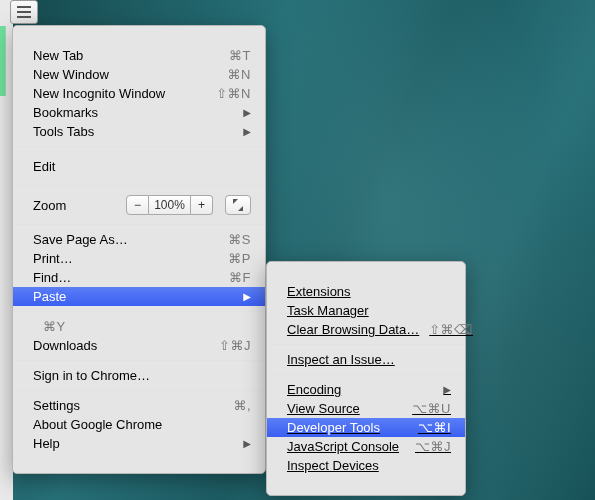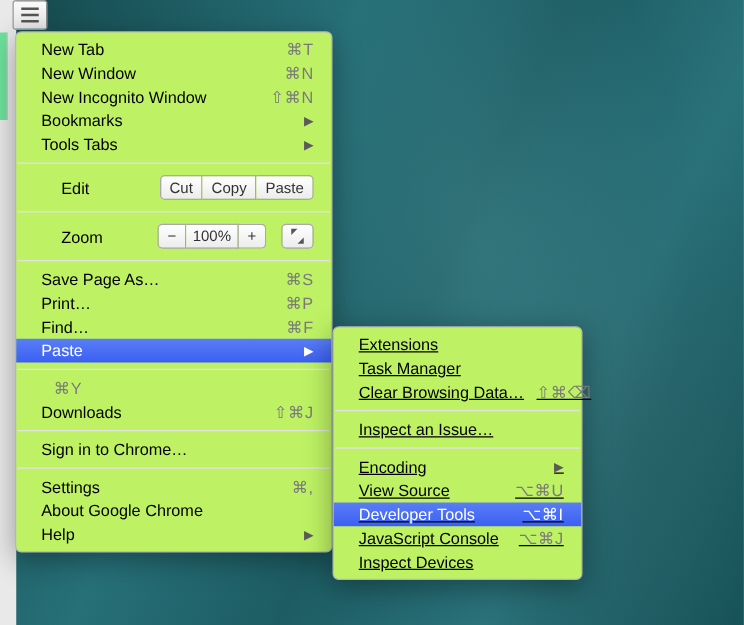--- a/index.html
+++ b/index.html
@@ -36,25 +36,25 @@
     border-radius: 3px;
     display: flex; align-items: center; justify-content: center;
     flex-direction: column; gap: 3px;
     padding: 5px 6px;
   }
   .hamburger-btn span {
     display: block; width: 14px; height: 2px; background: #555;
   }
   .menu {
     position: absolute;
-    background: #bef264;
+    background: #e5e5e5;
     border: 1px solid #b6b6b6;
     box-shadow: 0 6px 22px rgba(0,0,0,0.35);
     border-radius: 5px;
-    padding: 4px 0;
+    padding: 20px 0;
   }
   .main-menu { left: 12px; top: 25px; width: 254px; }
   .sub-menu  { left: 266px; top: 261px; width: 200px; text-decoration: underline; }
   .row {
     display: flex; align-items: center;
     height: 19px;
     padding: 0 14px 0 20px;
     color: #000;
     white-space: nowrap;
   }
@@ -96,21 +96,21 @@
     border-top:5px solid #555;
   }
   .fs-icon::after {
     right:0; bottom:0;
     border-left:5px solid transparent;
     border-bottom:5px solid #555;
   }
   .edit-row, .zoom-row {
     display:flex; align-items:center; height:28px; padding:0 14px 0 20px;
   }
-  .edit-row .label, .zoom-row .label { flex:1;margin-left:16px; }
+  .edit-row .label, .zoom-row .label { flex:1; }
   .zoom-row .zoomctl { margin-right: 12px; }
 </style>
 </head>
 <body>
 
 <div class="bg-waves"></div>
 <div class="chrome-top"></div>
 <div class="chrome-left-edge"></div>
 
 <div class="hamburger-btn">
@@ -139,25 +139,20 @@
   </div>
   <div class="row">
     <span class="label">Tools Tabs</span>
     <span class="arrow">▶</span>
   </div>
 
   <div class="sep"></div>
 
   <div class="edit-row">
     <span class="label">Edit</span>
-    <div class="editbtns">
-      <div class="pillbtn">Cut</div>
-      <div class="pillbtn">Copy</div>
-      <div class="pillbtn">Paste</div>
-    </div>
   </div>
 
   <div class="sep"></div>
 
   <div class="zoom-row">
     <span class="label">Zoom</span>
     <div class="zoomctl">
       <div class="pillbtn">−</div>
       <div class="pillbtn mid">100%</div>
       <div class="pillbtn">+</div>

